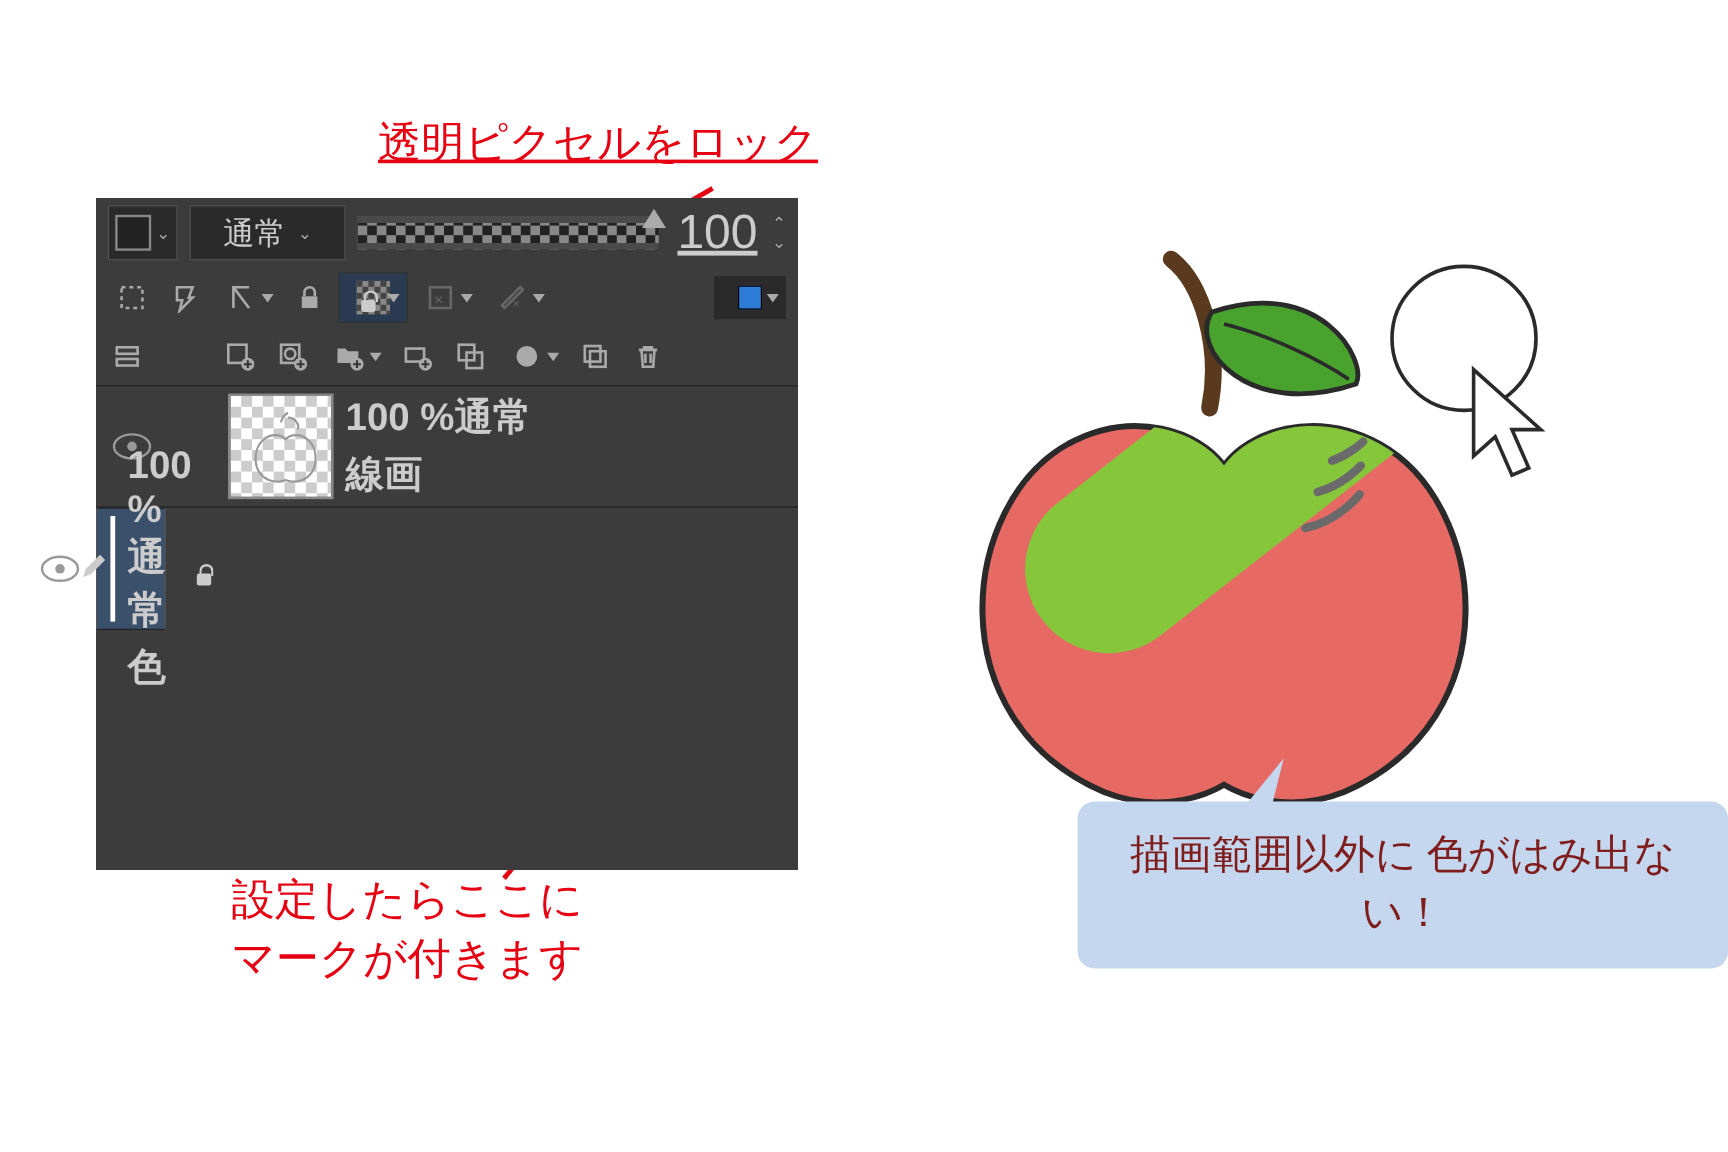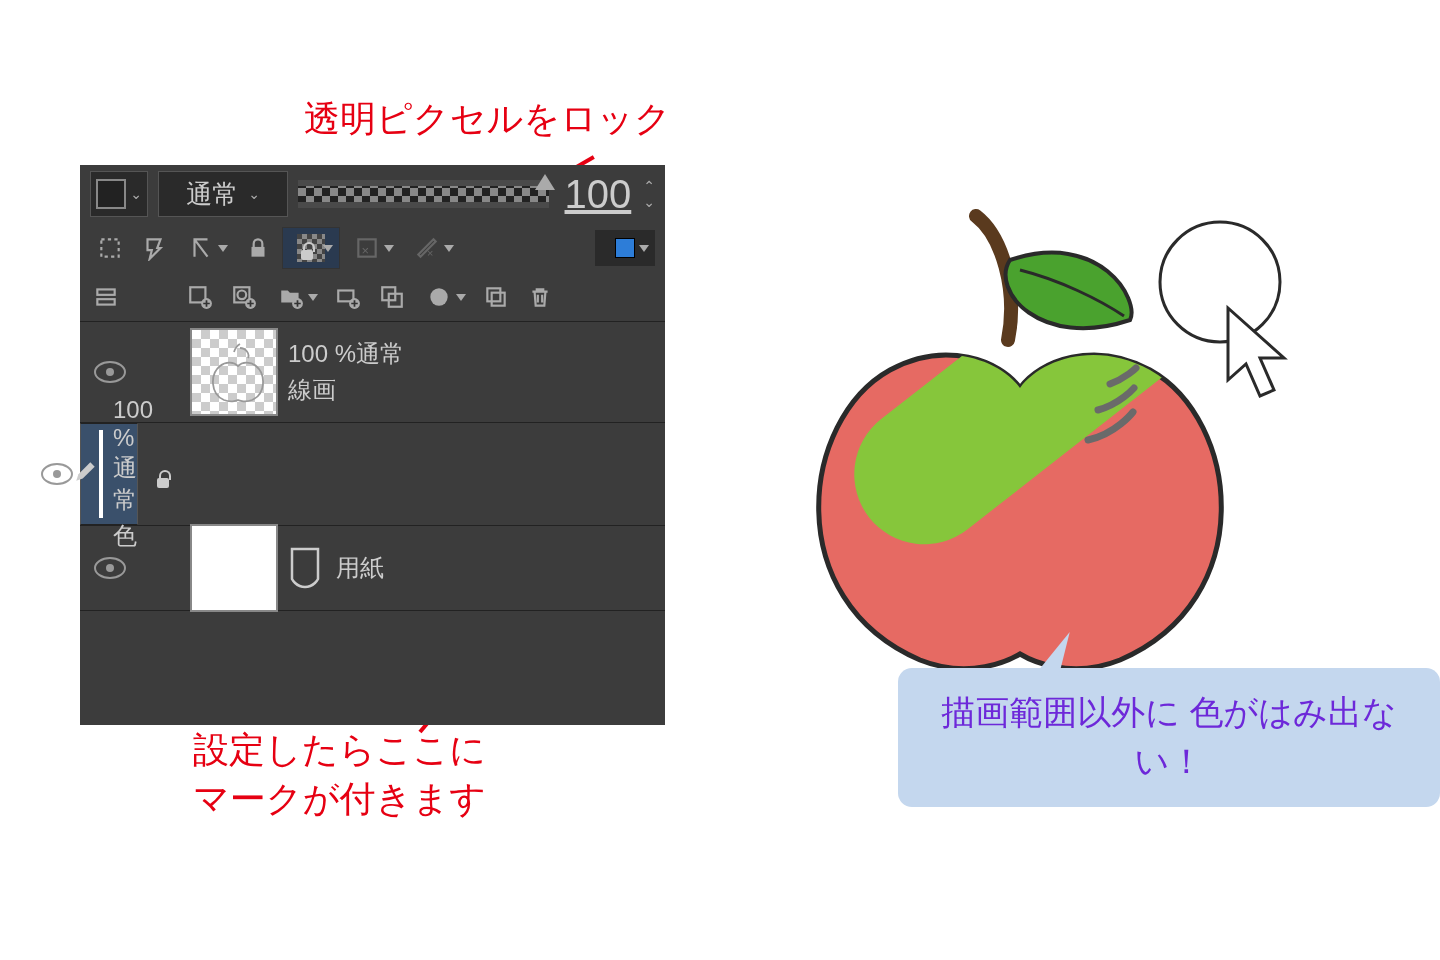--- a/index.html
+++ b/index.html
@@ -113,50 +113,50 @@
   .eye{width:28px;height:18px;border:2px solid #999;border-radius:50%;position:relative;}
   .eye::after{content:"";position:absolute;left:50%;top:50%;transform:translate(-50%,-50%);width:8px;height:8px;background:#999;border-radius:50%;}
   .layer .lock{width:50px;text-align:center;}
   .pencil{width:26px;height:26px;}
   .thumb{
     width:84px;height:84px;margin:0 10px 0 0;
     border:2px solid #888;position:relative;overflow:hidden;
     background:repeating-conic-gradient(#ccc 0 25%,#fff 0 50%) 0 0/18px 18px;
   }
   .thumb.white{background:#fff;border:2px solid #888;}
-  .meta{display:flex;flex-direction:column;gap:4px;font-size:24px;}
+  .meta{display:flex;flex-direction:column;gap:4px;font-size:32px;font-weight:bold;}
   .layer.sel{background:#3a506b;}
   .layer.sel .thumb{border-color:#fff;}
   .mini-lock{
     width:32px;height:32px;margin-left:auto;margin-right:24px;
     background:repeating-conic-gradient(#888 0 25%,#444 0 50%) 0 0/10px 10px;
     position:relative;
   }
   .mini-lock::before{content:"";position:absolute;left:6px;bottom:10px;width:8px;height:8px;border:2px solid #ccc;border-bottom:none;border-radius:8px 8px 0 0;}
   .mini-lock::after{content:"";position:absolute;left:4px;bottom:2px;width:12px;height:10px;background:#ccc;border-radius:2px;}
   .layer.paper{height:84px;}
   
   .apple-wrap{position:absolute;left:740px;top:200px;width:580px;height:520px;}
   .callout{
     position:absolute;left:898px;top:668px;
     background:#c4d7ee;border-radius:14px;
     padding:20px 28px;font-size:34px;line-height:1.45;
-    color:#6d28d9;text-align:center;
+    color:#7f1d1d;text-align:center;font-family:Liberation Serif, serif;
   }
   .callout::after{
     content:"";position:absolute;left:140px;top:-36px;
     border-left:26px solid transparent;border-right:0 solid transparent;
     border-bottom:46px solid #c4d7ee;
     transform:skewX(-14deg);
   }
 </style>
 </head>
 <body>
 
-<div class="anno" style="left:304px;top:95px;">透明ピクセルをロック</div>
+<div class="anno" style="left:315px;top:95px;text-decoration:underline;">透明ピクセルをロック</div>
 <div class="red-line" style="left:360px;top:290px;width:270px;transform:rotate(-30deg);"></div>
 
 <div class="anno" style="left:193px;top:726px;">設定したらここに
 マークが付きます</div>
 <div class="red-line" style="left:420px;top:730px;width:230px;transform:rotate(-50deg);"></div>
 
 <div class="red-box" style="left:322px;top:271px;width:62px;height:62px;"></div>
 <div class="red-box" style="left:580px;top:520px;width:60px;height:56px;border-width:5px;"></div>
 
 <div class="panel">
@@ -317,33 +317,20 @@
         <path stroke="#5a3a1e" stroke-width="3" fill="none" d="M44 30c2-8 6-14 6-14"></path>
       </svg>
     </div>
     <div class="meta">
       <span>100 %通常</span>
       <span>色</span>
     </div>
     <div class="mini-lock"></div>
   </div>
 
-  <div class="layer paper">
-    <div class="vis">
-        <div class="eye"></div>
-      </div>
-    <div class="lock"></div>
-    <div class="thumb white"></div>
-    <div class="meta" style="flex-direction:row;align-items:center;gap:14px">
-      <svg width="34" height="44" viewBox="0 0 34 44">
-          <path fill="none" stroke="#ccc" stroke-width="2.5" d="M4 3h26v30c0 0-4 8-13 8S4 33 4 33z"></path>
-        </svg>
-      <span>用紙</span>
-    </div>
-  </div>
 </div>
 
 <div class="apple-wrap">
   <svg viewBox="0 0 580 520" width="580" height="520">
 
     <path fill="#e66a63" stroke="#2a2a2a" stroke-width="5" d="M150 170
          c-90 50 -110 230 30 290
          c50 20 90 0 100 -6
          c10 6 50 26 100 6
          c140 -60 120 -240 30 -290

